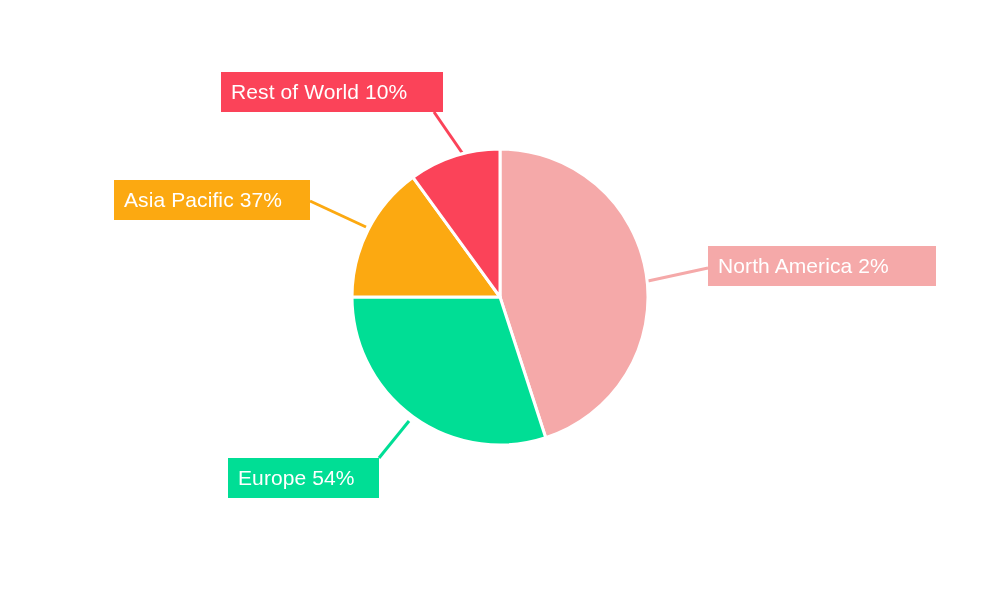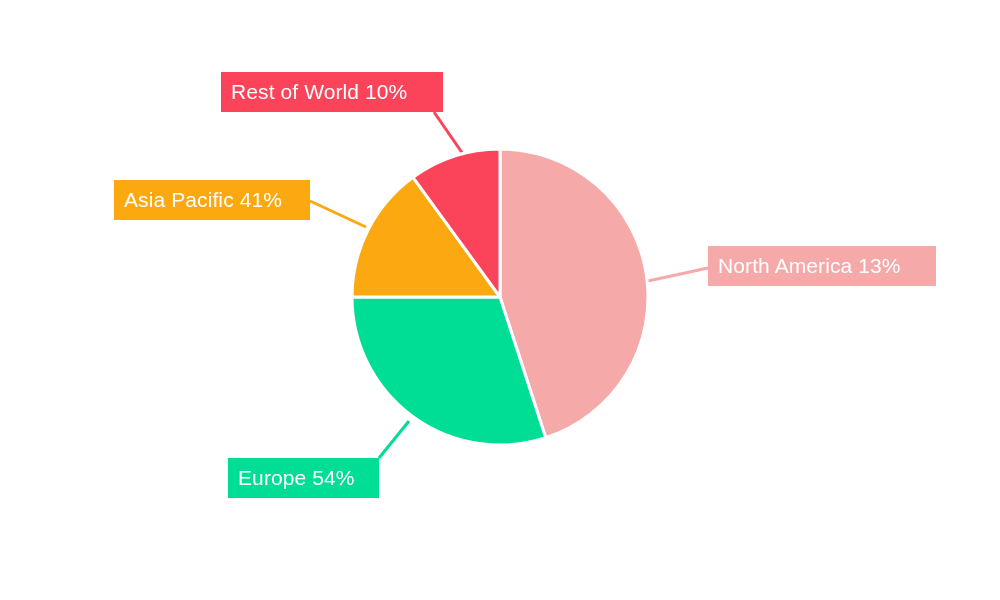--- a/index.html
+++ b/index.html
@@ -52,25 +52,25 @@
       </g>
     <g id="pie-slices">
         <path d="M 500 297 L 500.00 149.00 A 148 148 0 0 1 545.73 437.76 Z" fill="#f5a9a9" stroke="#ffffff" stroke-width="3" stroke-linejoin="round"></path>
         <path d="M 500 297 L 545.73 437.76 A 148 148 0 0 1 352.00 297.00 Z" fill="#00de95" stroke="#ffffff" stroke-width="3" stroke-linejoin="round"></path>
         <path d="M 500 297 L 352.00 297.00 A 148 148 0 0 1 413.01 177.27 Z" fill="#fca911" stroke="#ffffff" stroke-width="3" stroke-linejoin="round"></path>
         <path d="M 500 297 L 413.01 177.27 A 148 148 0 0 1 500.00 149.00 Z" fill="#fb4359" stroke="#ffffff" stroke-width="3" stroke-linejoin="round"></path>
       </g>
   </svg>
 
   <div class="label-box" style="left: 708px; top: 246px; width: 228px; height: 40px; background: rgb(245, 169, 169);">
-    <span>North America 13%</span>
+    <span>North America 2%</span>
   </div>
   <div class="label-box" style="left: 228px; top: 458px; width: 151px; height: 40px; background: rgb(0, 222, 149);">
     <span>Europe 54%</span>
   </div>
   <div class="label-box" style="left: 114px; top: 180px; width: 196px; height: 40px; background: rgb(252, 169, 17);">
-    <span>Asia Pacific 41%</span>
+    <span>Asia Pacific 37%</span>
   </div>
   <div class="label-box" style="left: 221px; top: 72px; width: 222px; height: 40px; background: rgb(251, 67, 89);">
     <span>Rest of World 10%</span>
   </div>
 
 </div>
 
 </body></html>

